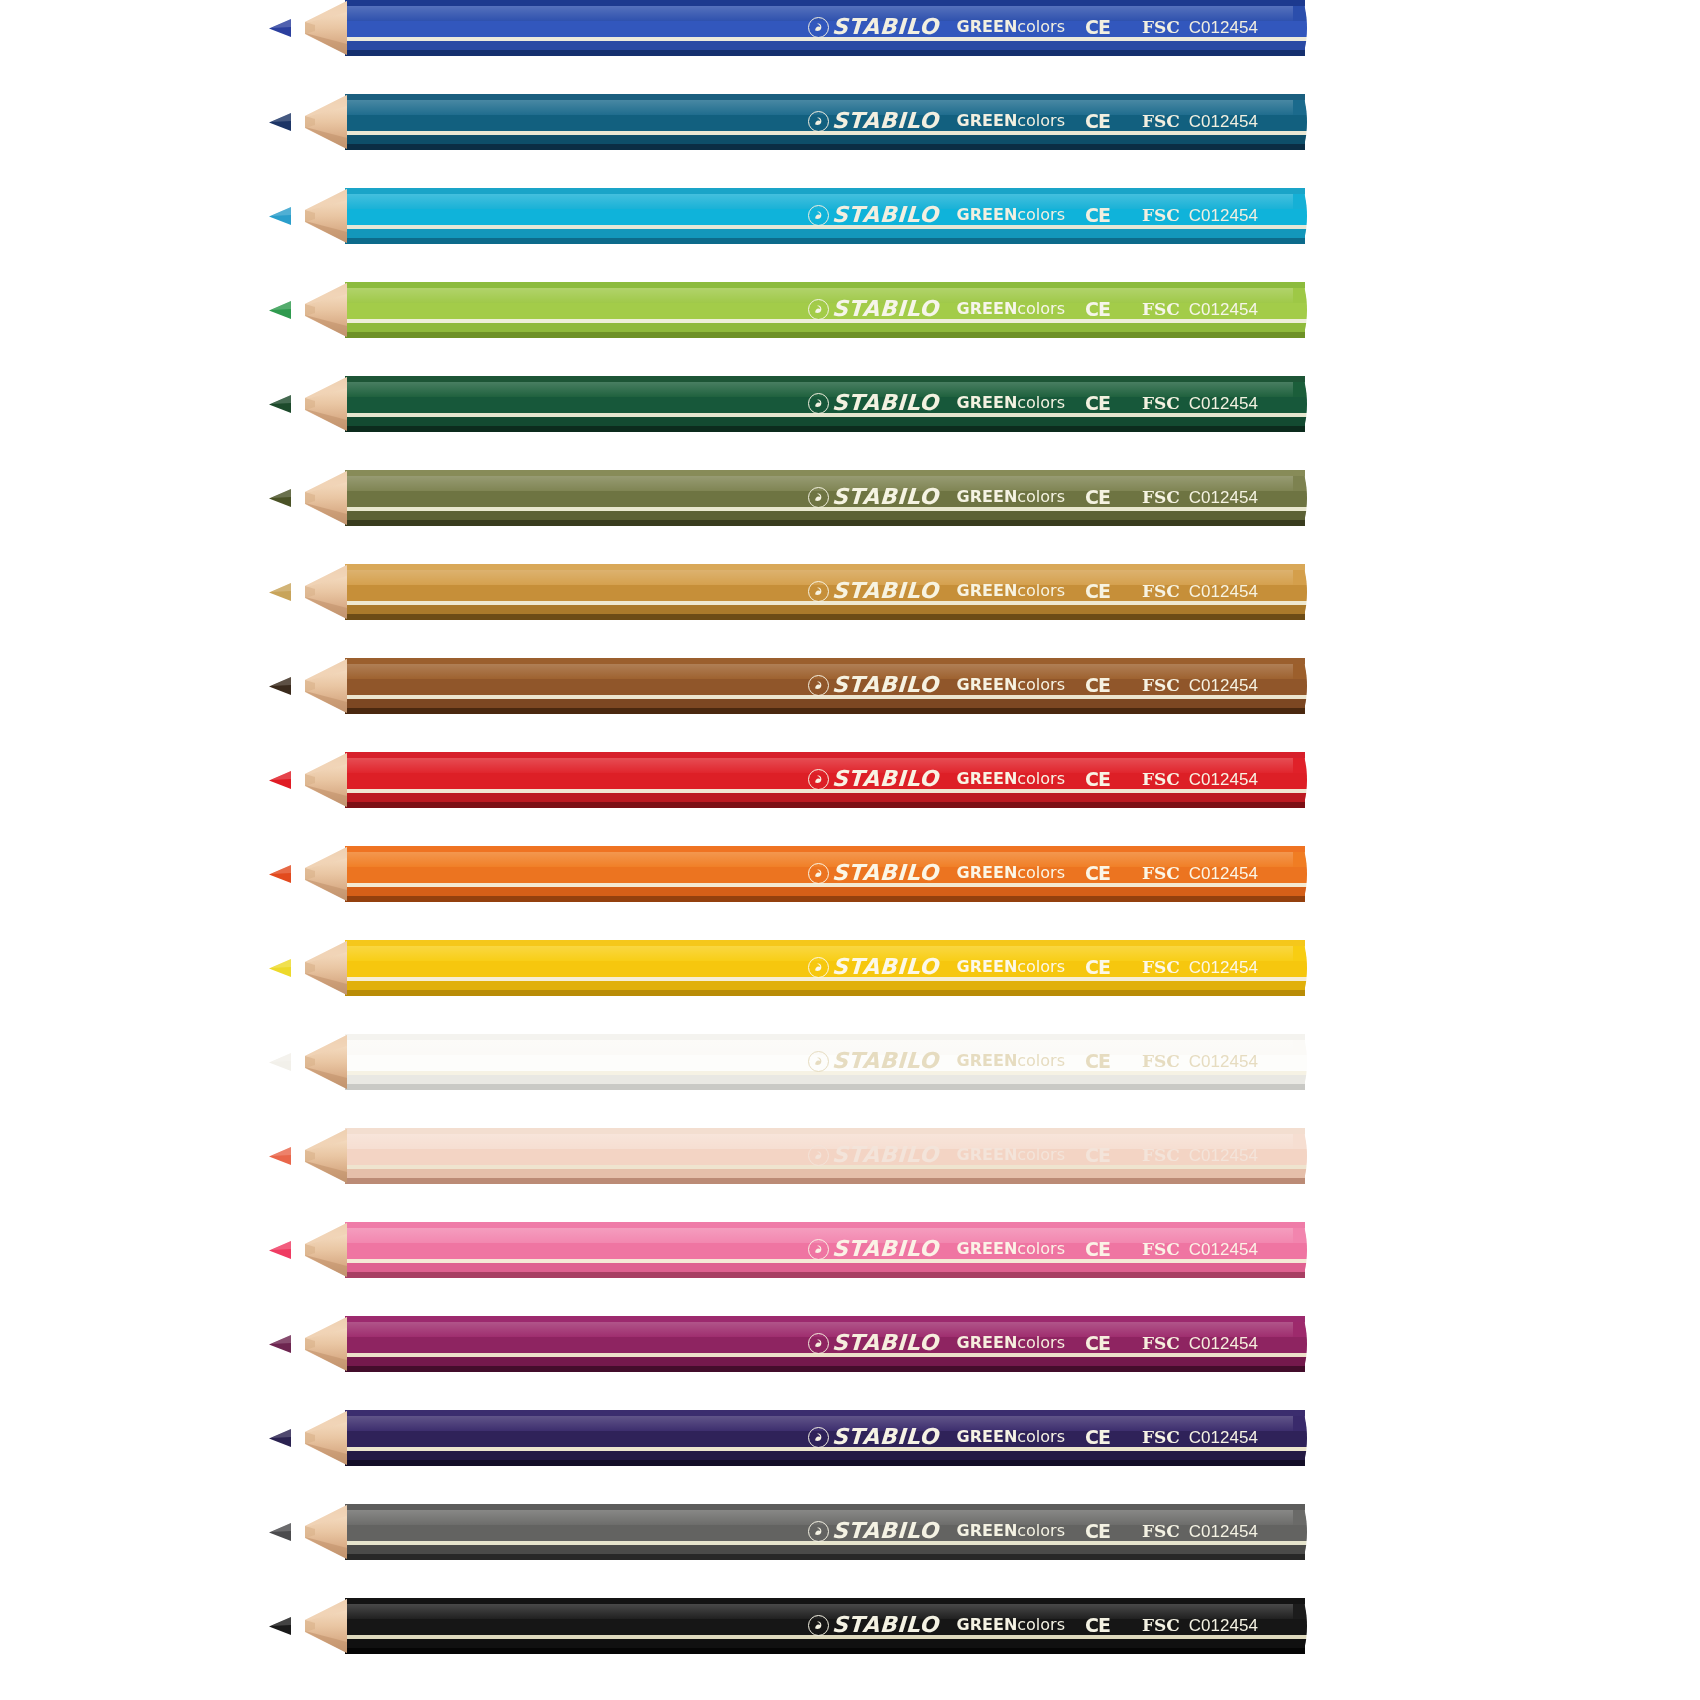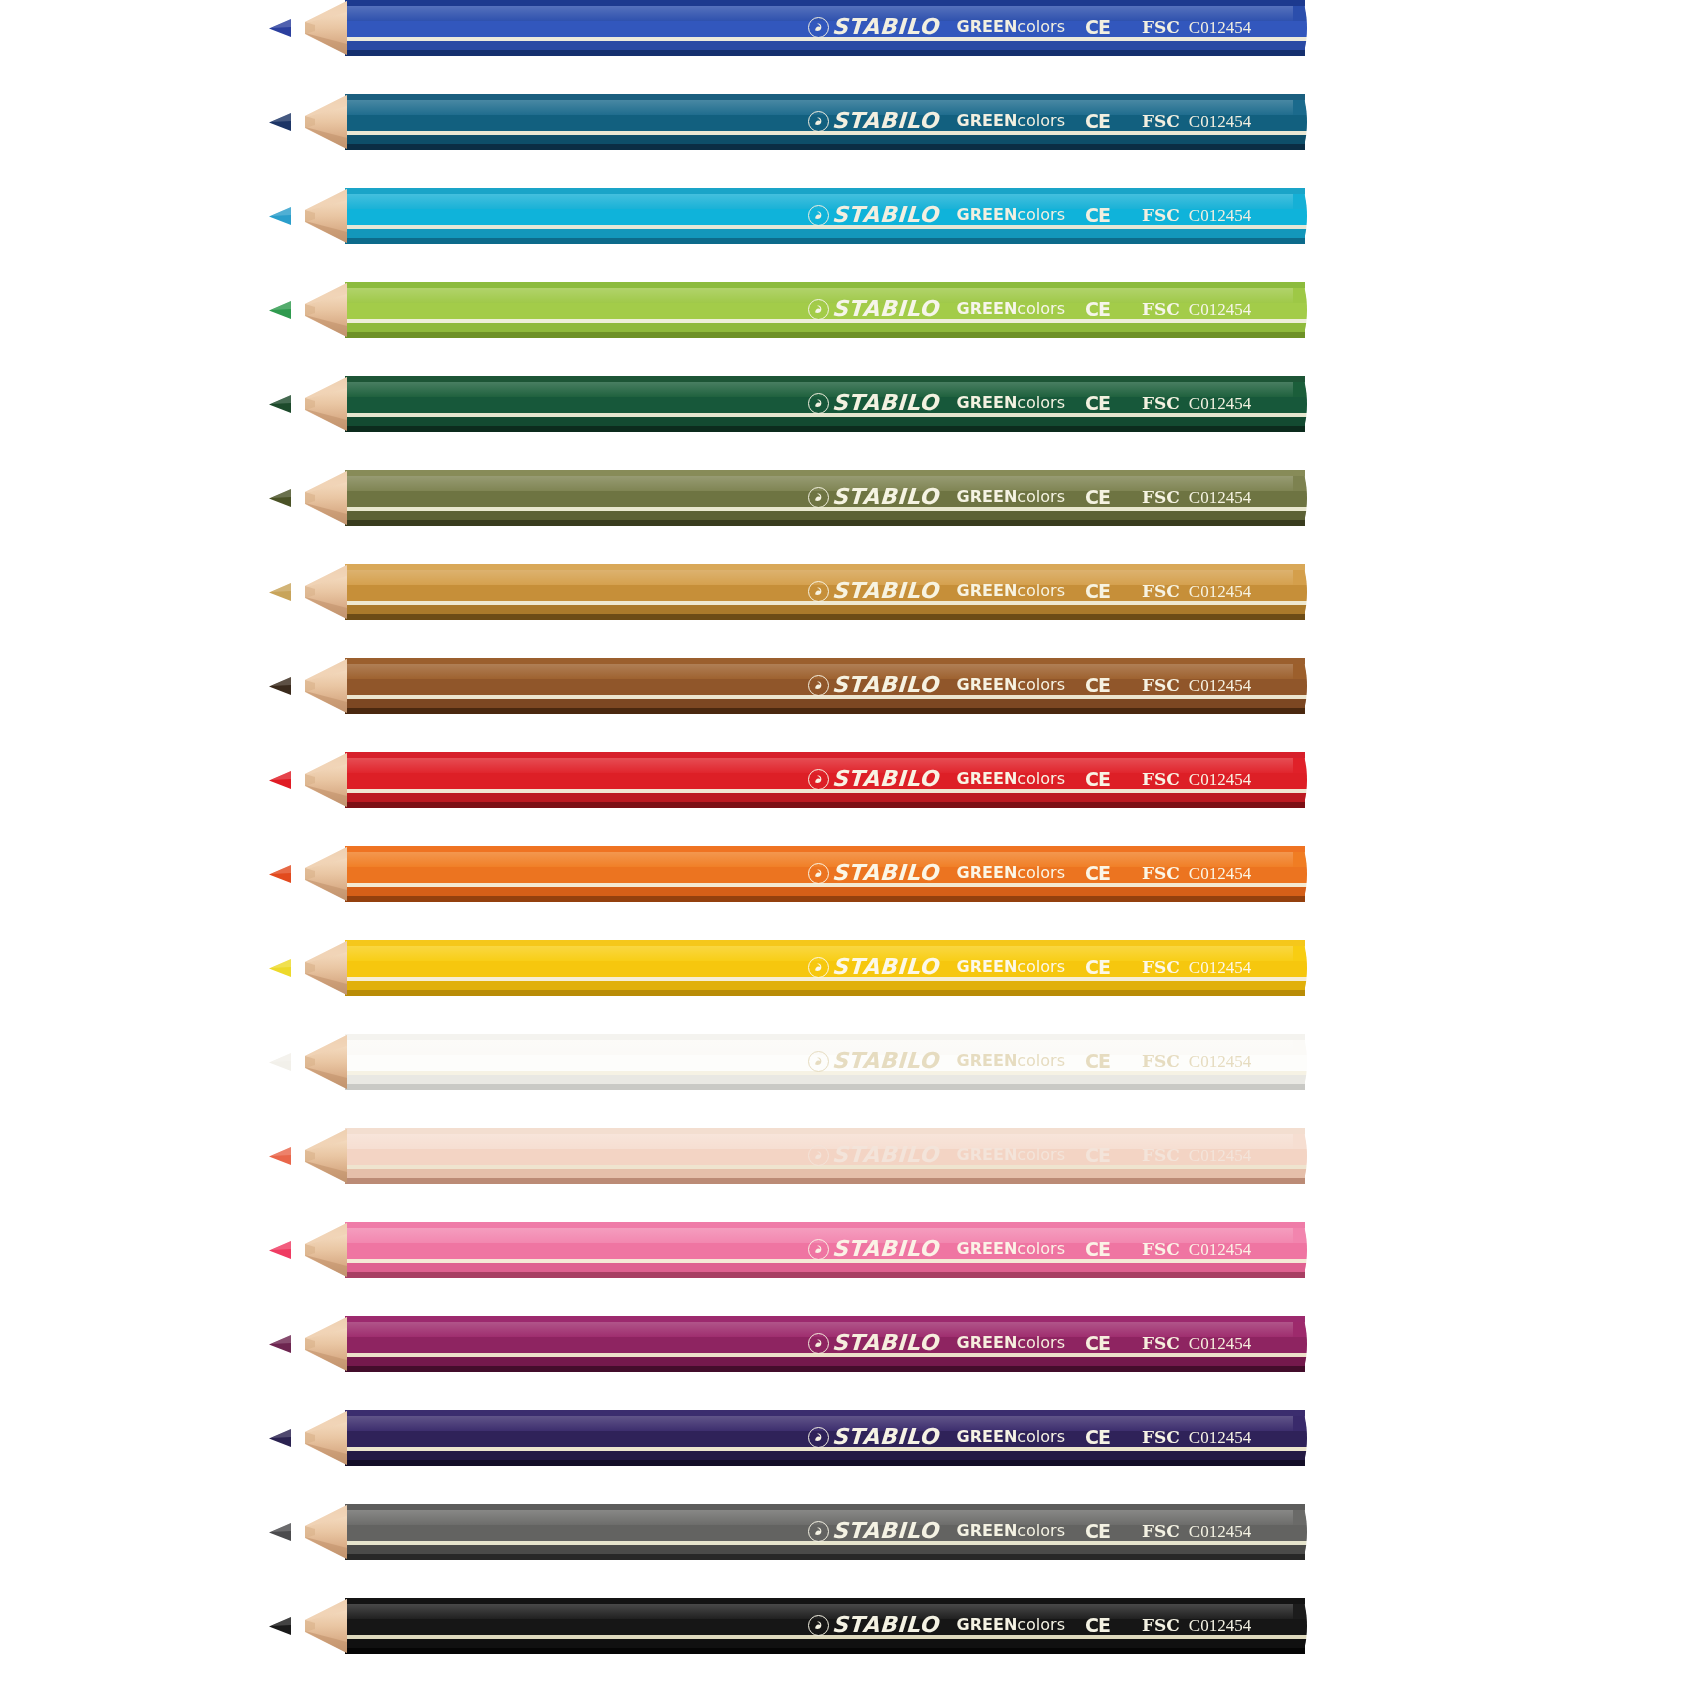--- a/index.html
+++ b/index.html
@@ -134,21 +134,21 @@
     letter-spacing: -1px;
   }
   .fsc-mark {
     font-family: "DejaVu Serif", serif;
     font-size: 17px;
     font-weight: bold;
     margin-left: 32px;
     line-height: 1;
   }
   .fsc-code {
-    font-family: Liberation Serif, serif;
+    font-family: Liberation Sans, sans-serif;
     font-size: 17px;
     margin-left: 9px;
     line-height: 1;
   }
 </style>
 </head>
 <body>
 
 <div id="pencil-stack">
     <div class="pencil-row" style="top: 0px;">

